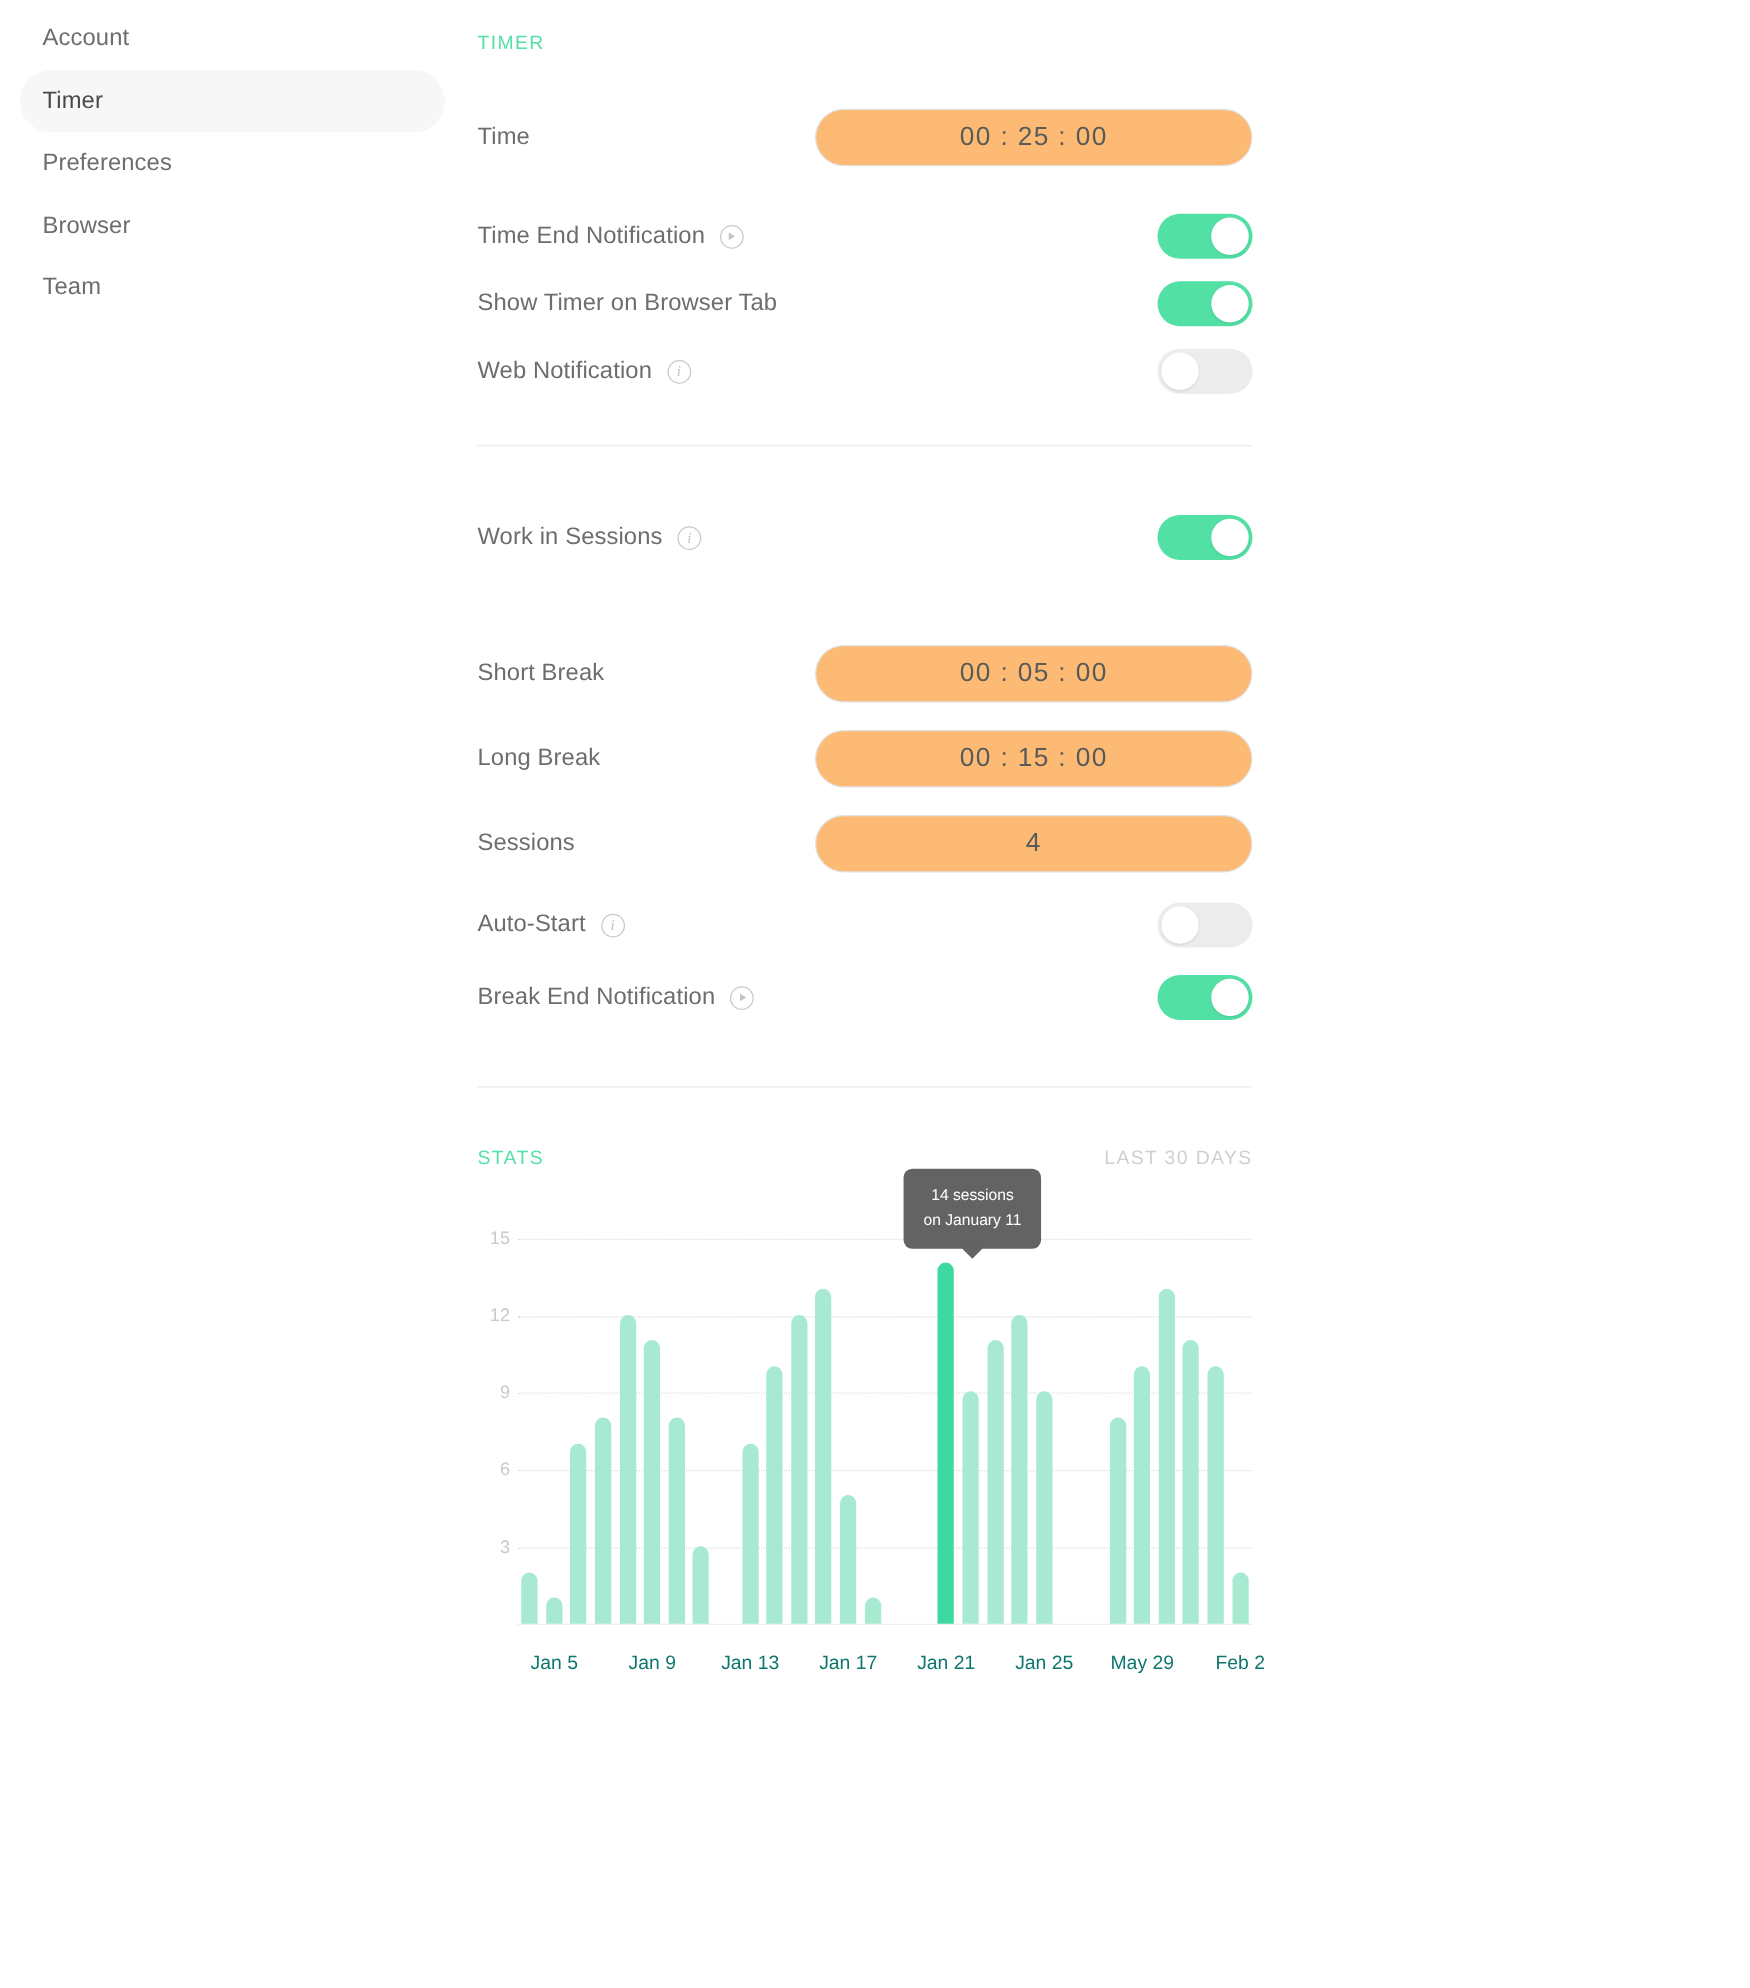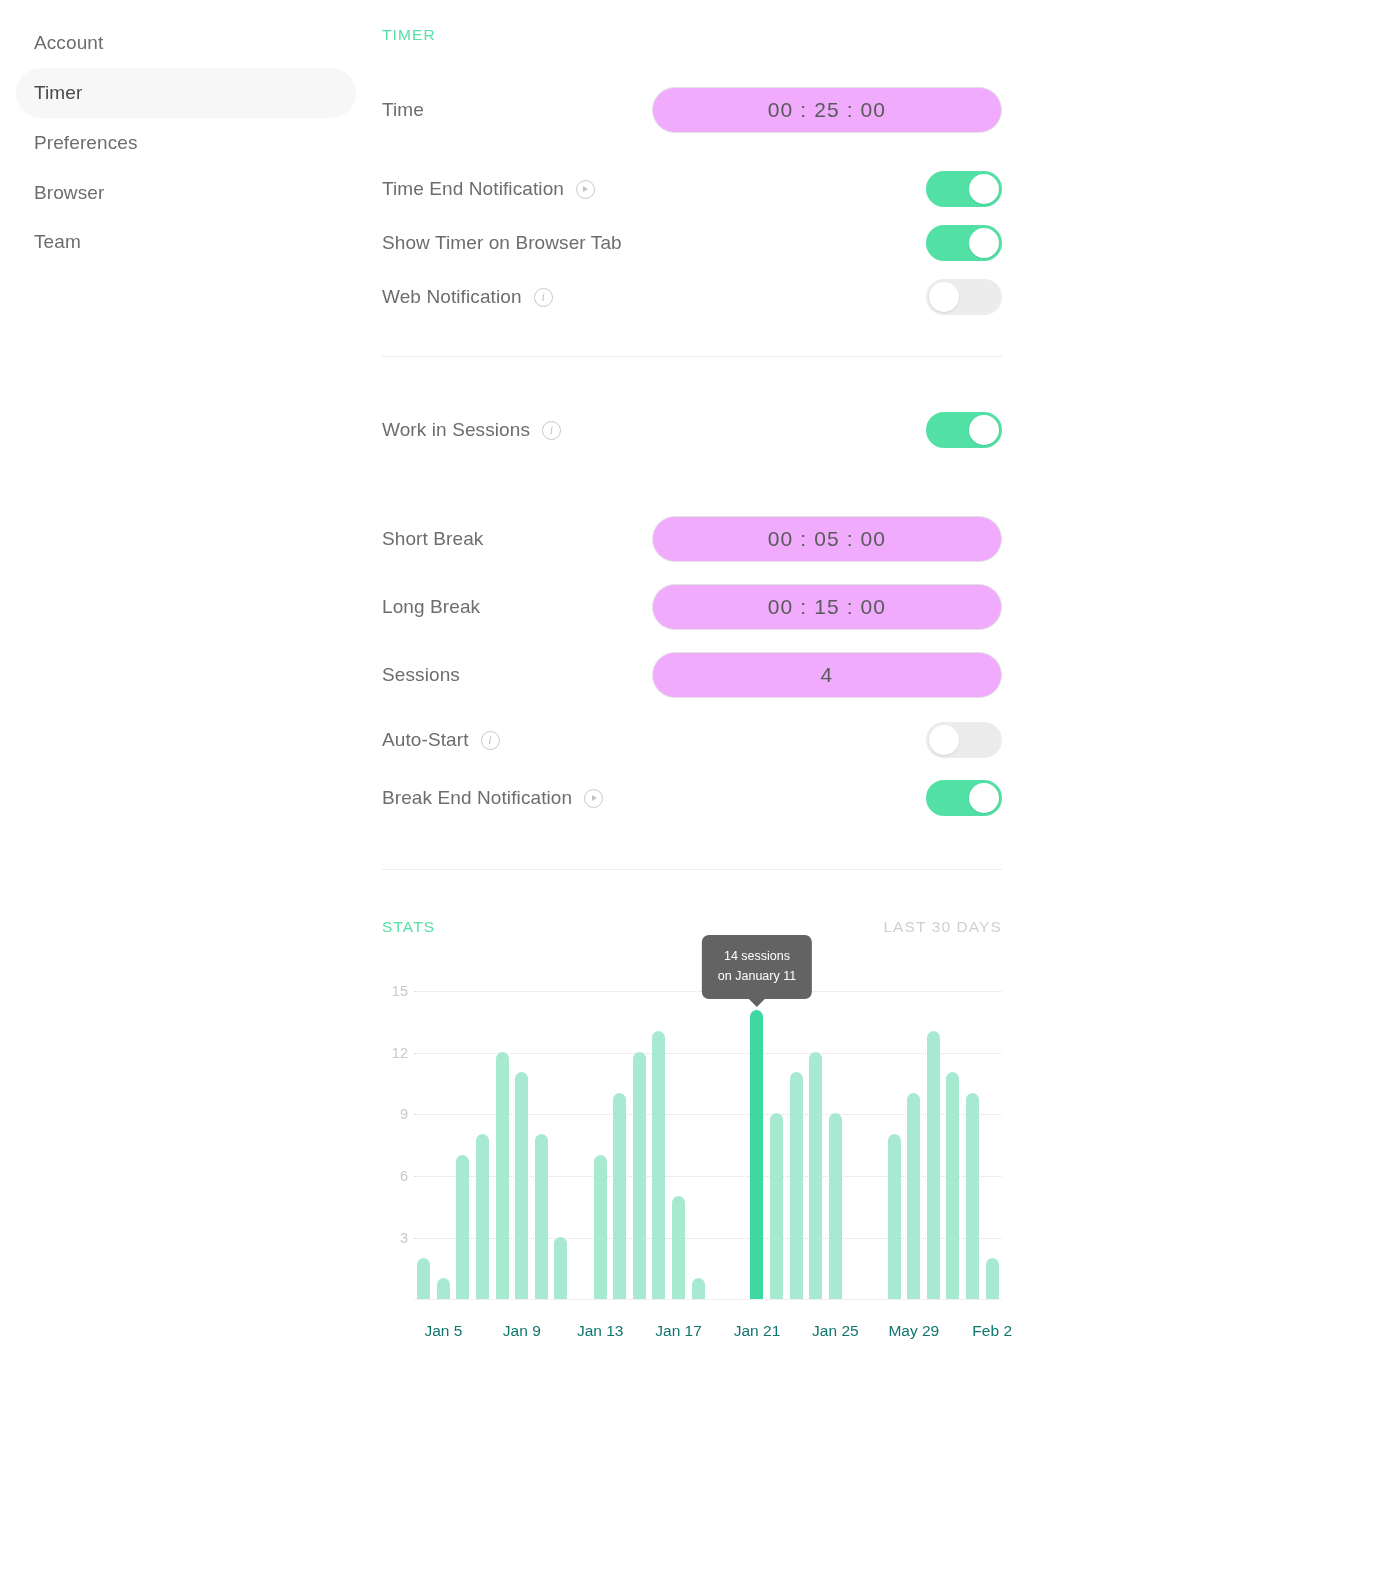--- a/index.html
+++ b/index.html
@@ -11,21 +11,21 @@
   }
   .page {
     position: relative;
     width: 1400px; height: 1590px;
     display: flex;
     background: #fff;
   }
   
   .sidebar {
     width: 380px;
-    padding-top: 18px;
+    padding-top: 6px;
     flex: 0 0 380px;
   }
   .nav-item {
     display: block;
     margin: 0 24px 0 16px;
     padding: 14px 0 14px 18px;
     font-size: 19px;
     color: #6d6d6d;
     border-radius: 28px;
     line-height: 1.15;
@@ -84,21 +84,21 @@
     width: 350px;
     height: 46px;
     border: 1px solid #e2e2e2;
     border-radius: 25px;
     display: flex;
     align-items: center;
     justify-content: center;
     font-size: 21px;
     color: #5a5a5a;
     letter-spacing: 1.1px;
-    background: #f0abfc;
+    background: #fdba74;
     cursor: text;
   }
   
   .mini-icon {
     width: 19px; height: 19px;
     border-radius: 50%;
     border: 1.4px solid #c9c9c9;
     display: inline-flex;
     align-items: center;
     justify-content: center;
@@ -383,21 +383,21 @@
     </div>
 
     <div class="divider" style="margin-top:44px;margin-bottom:48px"></div>
 
     <div class="section-head">
       <span class="section-title">STATS</span>
       <span class="section-subtitle">LAST 30 DAYS</span>
     </div>
 
     <div class="chart-wrap">
-      <div class="tooltip" id="tooltip" style="left: 375px; transform: translateX(-50%); top: -34.75px;">
+      <div class="tooltip" id="tooltip" style="left: 396px; transform: translateX(-50%); top: -34.75px;">
         <span class="tt-line">14 sessions</span>
         <span class="tt-line">on January 11</span>
       </div>
       <div class="chart" id="chart">
         <div id="gridlines">
             <div class="gridline" style="top: 268.125px;"></div>
             <div class="ytick" style="top: 268.125px;">3</div>
             <div class="gridline" style="top: 206.25px;"></div>
             <div class="ytick" style="top: 206.25px;">6</div>
             <div class="gridline" style="top: 144.375px;"></div>

